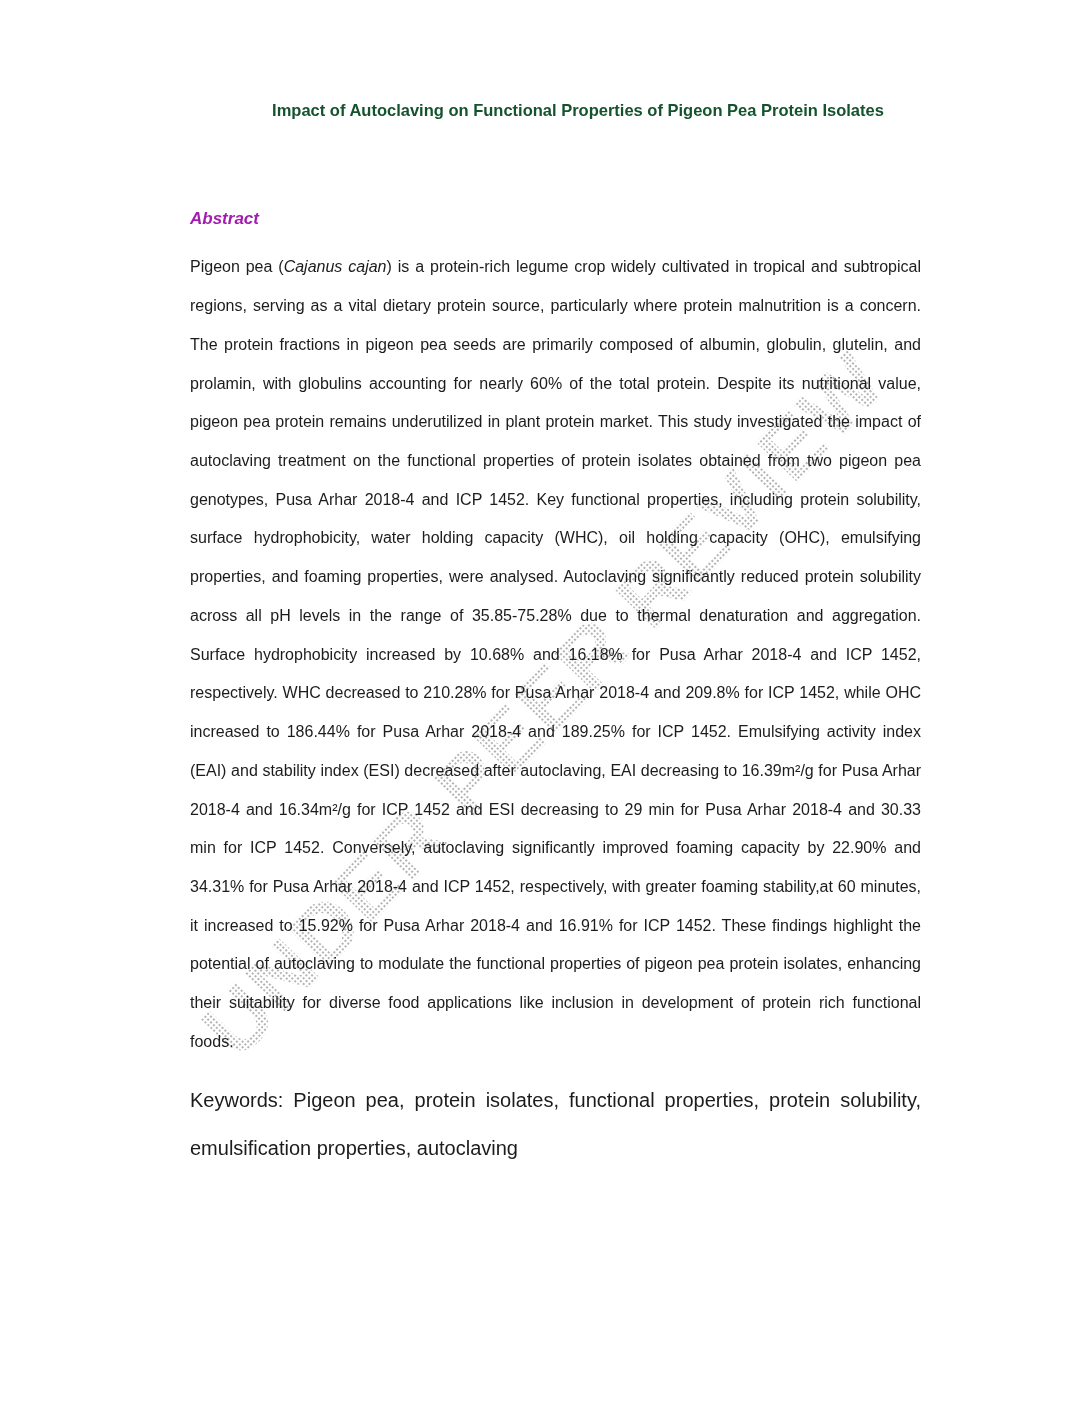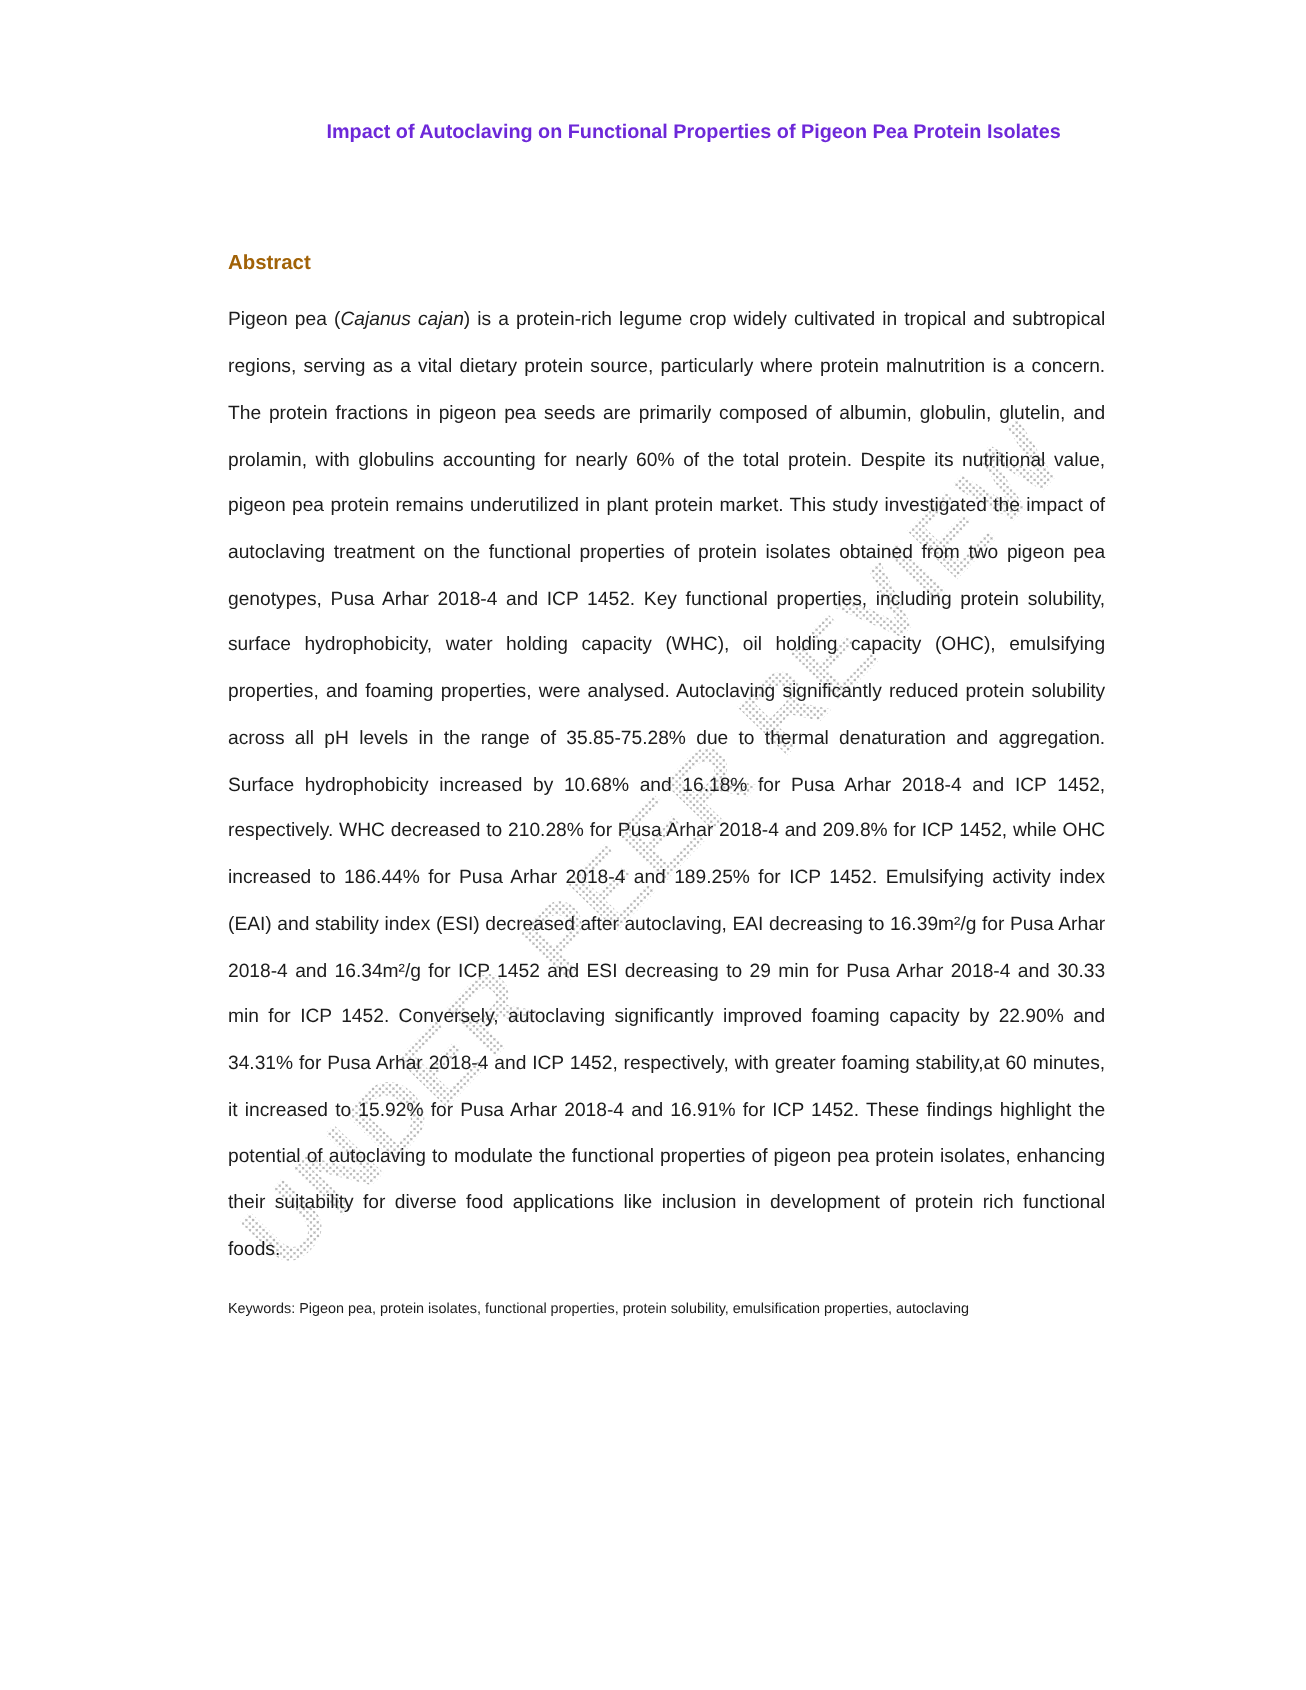--- a/index.html
+++ b/index.html
@@ -43,39 +43,40 @@
     z-index: 1;
   }
   .title {
     margin: 0;
     padding-top: 100px;
     padding-left: 45px;
     font-size: 16.5px;
     font-weight: bold;
     text-align: center;
     line-height: 1.3;
-    color: #6d28d9;
+    color: #14532d;
   }
   .abstract-heading {
     margin: 88px 0 0 0;
     font-size: 17px;
     font-weight: bold;
-    color: #a16207;
+    color: #a21caf;
+    font-style: italic;
   }
   .abstract-body {
     margin: 19px 0 0 0;
     font-size: 16px;
     line-height: 2.42;
     text-align: justify;
     color: #1c1c1c;
   }
   .abstract-body em { }
   .keywords {
     margin: 14px 0 0 0;
-    font-size: 12px;
+    font-size: 20px;
     line-height: 2.42;
     text-align: justify;
     color: #1c1c1c;
   }
 </style>
 </head>
 <body>
 
 <div class="page">
 

